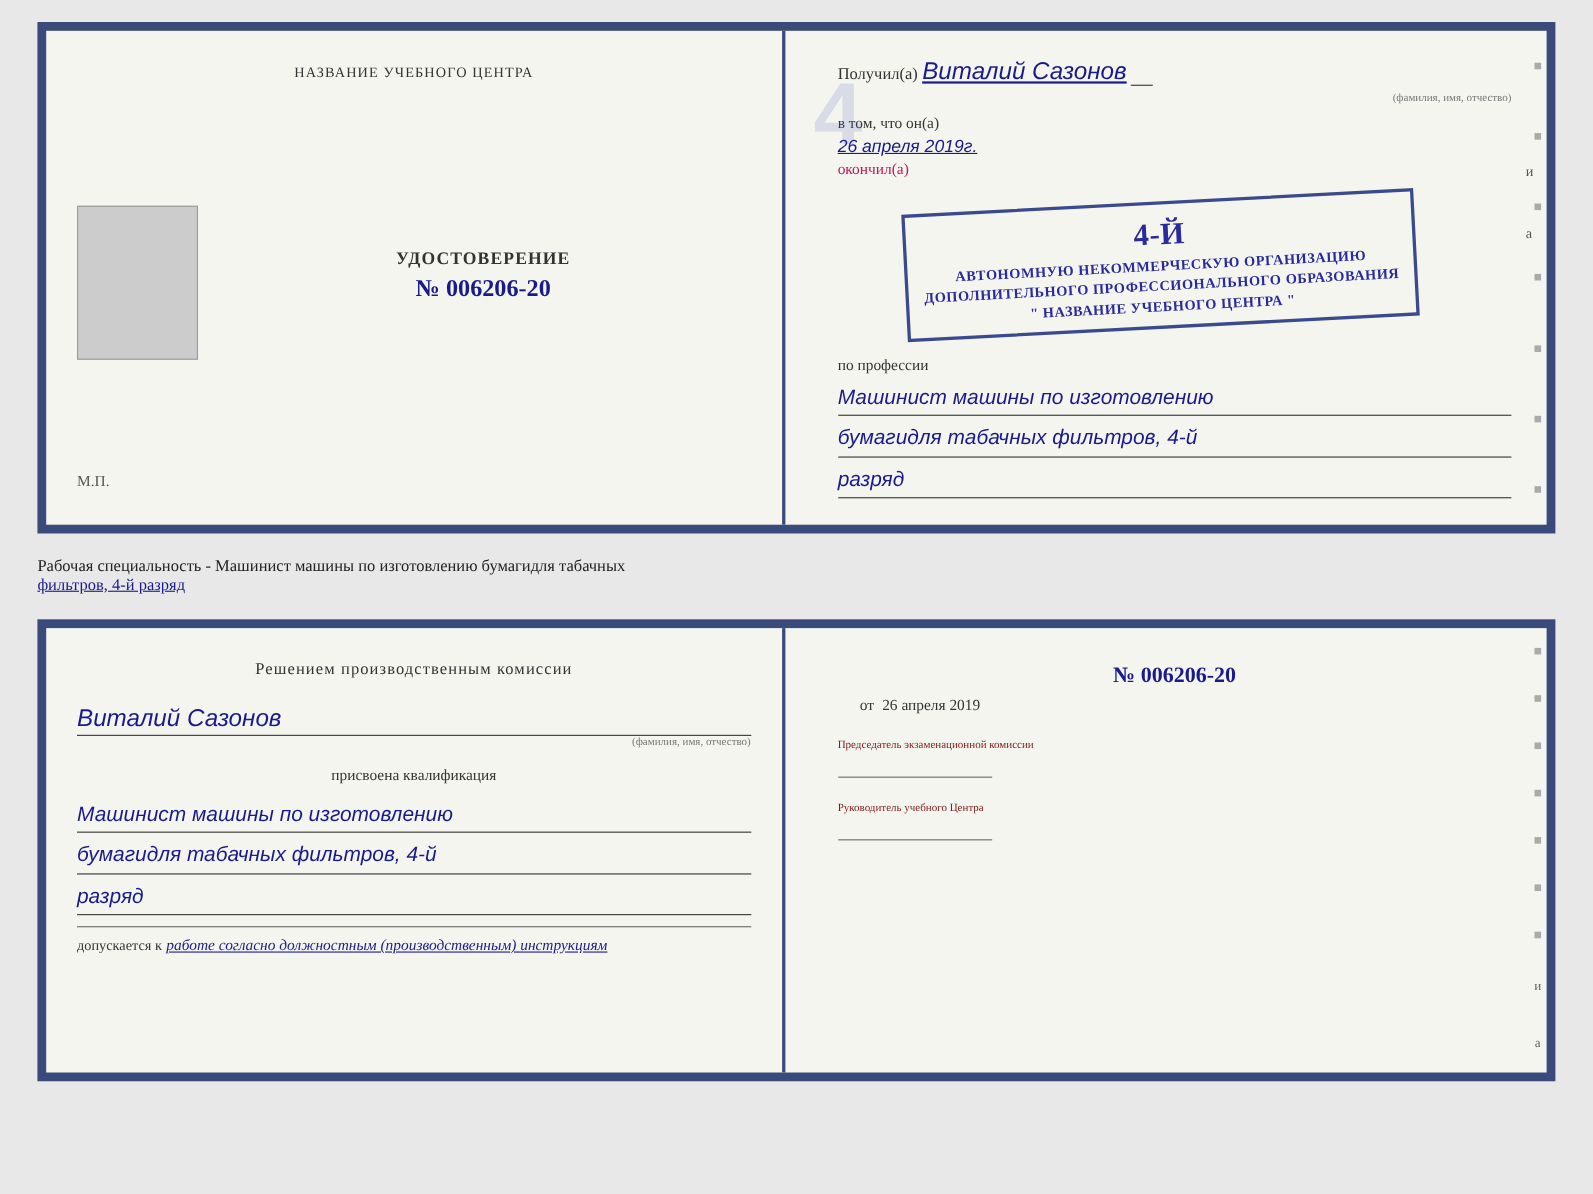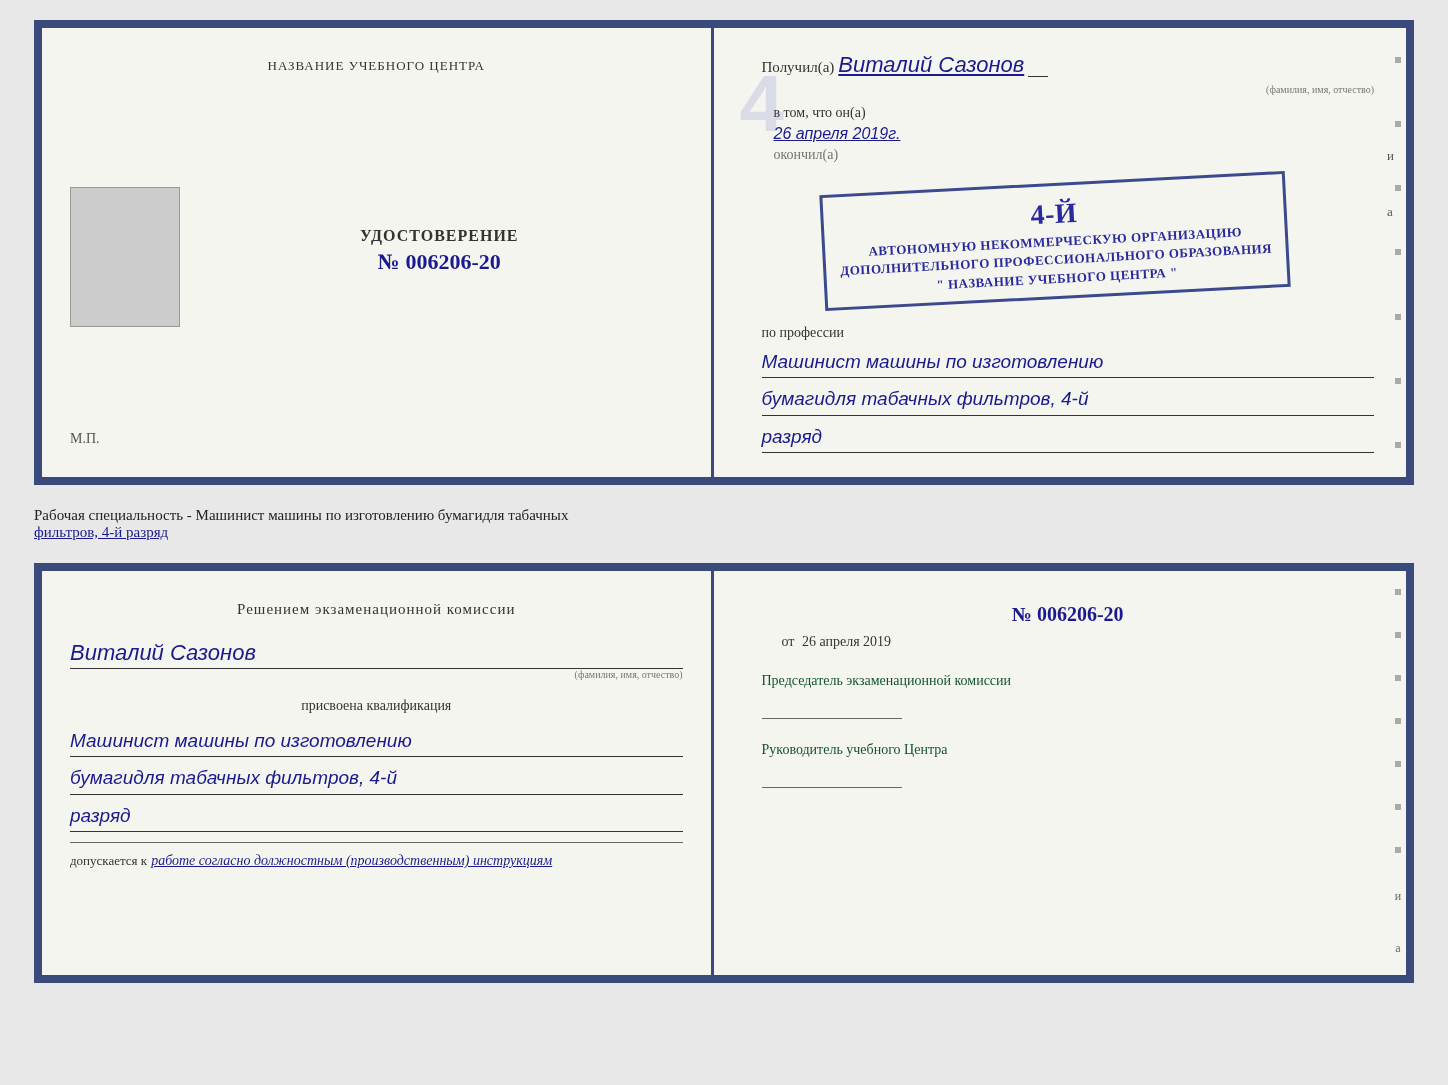--- a/index.html
+++ b/index.html
@@ -249,22 +249,22 @@
       font-size: 14px;
       color: #333;
       margin: 6px 0 20px 20px;
     }
 
     .ot-date .date-val {
       font-size: 15px;
     }
 
     .chairman-block, .rukov-block {
-      font-size: 14px;
-      color: #14532d;
+      font-size: 10px;
+      color: #7f1d1d;
       margin-top: 18px;
       line-height: 1.5;
     }
 
     .sign-line {
       border-bottom: 1px solid #666;
       width: 140px;
       display: inline-block;
       margin-top: 6px;
     }
@@ -310,21 +310,21 @@
       <span class="handwritten" style="text-decoration:underline;">Виталий Сазонов</span>
       <span style="display:inline-block;width:20px;border-bottom:1px solid #333;">&nbsp;</span>
     </div>
     <div style="margin-left:120px;margin-top:-4px;">
       <span class="small-label">(фамилия, имя, отчество)</span>
     </div>
 
     <div class="vtom-line" style="margin-top:10px;">
       <span>в том, что он(а)</span>
       <span class="date-handwritten">26 апреля 2019г.</span>
-      <span style="margin-left:12px;font-size:14px;color:#737373;">окончил(а)</span>
+      <span style="margin-left:0;font-size:14px;color:#be185d;">окончил(а)</span>
     </div>
 
     <div class="four-overlay">4</div>
 
     <div style="margin: 8px 0 8px 60px;">
       <div class="stamp-box">
         <div style="font-size:28px;">4-й</div>
         <div>АВТОНОМНУЮ НЕКОММЕРЧЕСКУЮ ОРГАНИЗАЦИЮ</div>
         <div>ДОПОЛНИТЕЛЬНОГО ПРОФЕССИОНАЛЬНОГО ОБРАЗОВАНИЯ</div>
         <div>" НАЗВАНИЕ УЧЕБНОГО ЦЕНТРА "</div>
@@ -356,21 +356,21 @@
 </div>
 
 <div class="spec-description">
   <span>Рабочая специальность - Машинист машины по изготовлению бумагидля табачных</span><br>
   <span class="underline-text">фильтров, 4-й разряд</span>
 </div>
 
 <div class="document-row bottom-doc">
 
   <div class="document-half left" style="justify-content:flex-start;">
-    <div class="decision-title">Решением  экзаменационной  комиссии</div>
+    <div class="decision-title">Решением  производственным  комиссии</div>
 
     <div class="name-block" style="width:100%;">
       <span class="name-handwritten">Виталий Сазонов</span>
       <div style="text-align:center;">
         <span class="small-label">(фамилия, имя, отчество)</span>
       </div>
     </div>
 
     <div class="qualification-label">присвоена квалификация</div>
 

